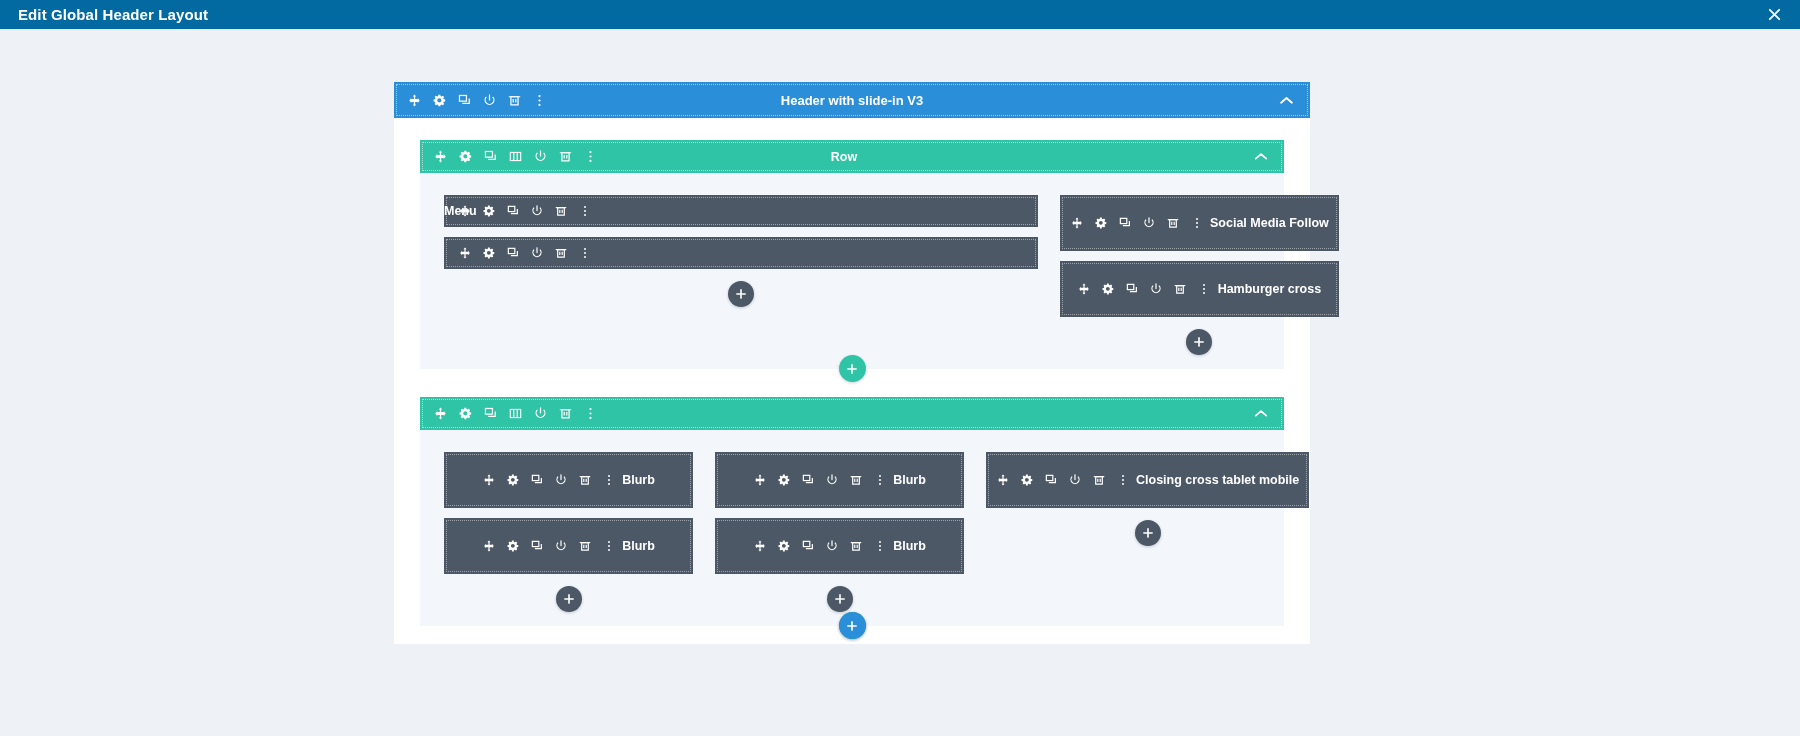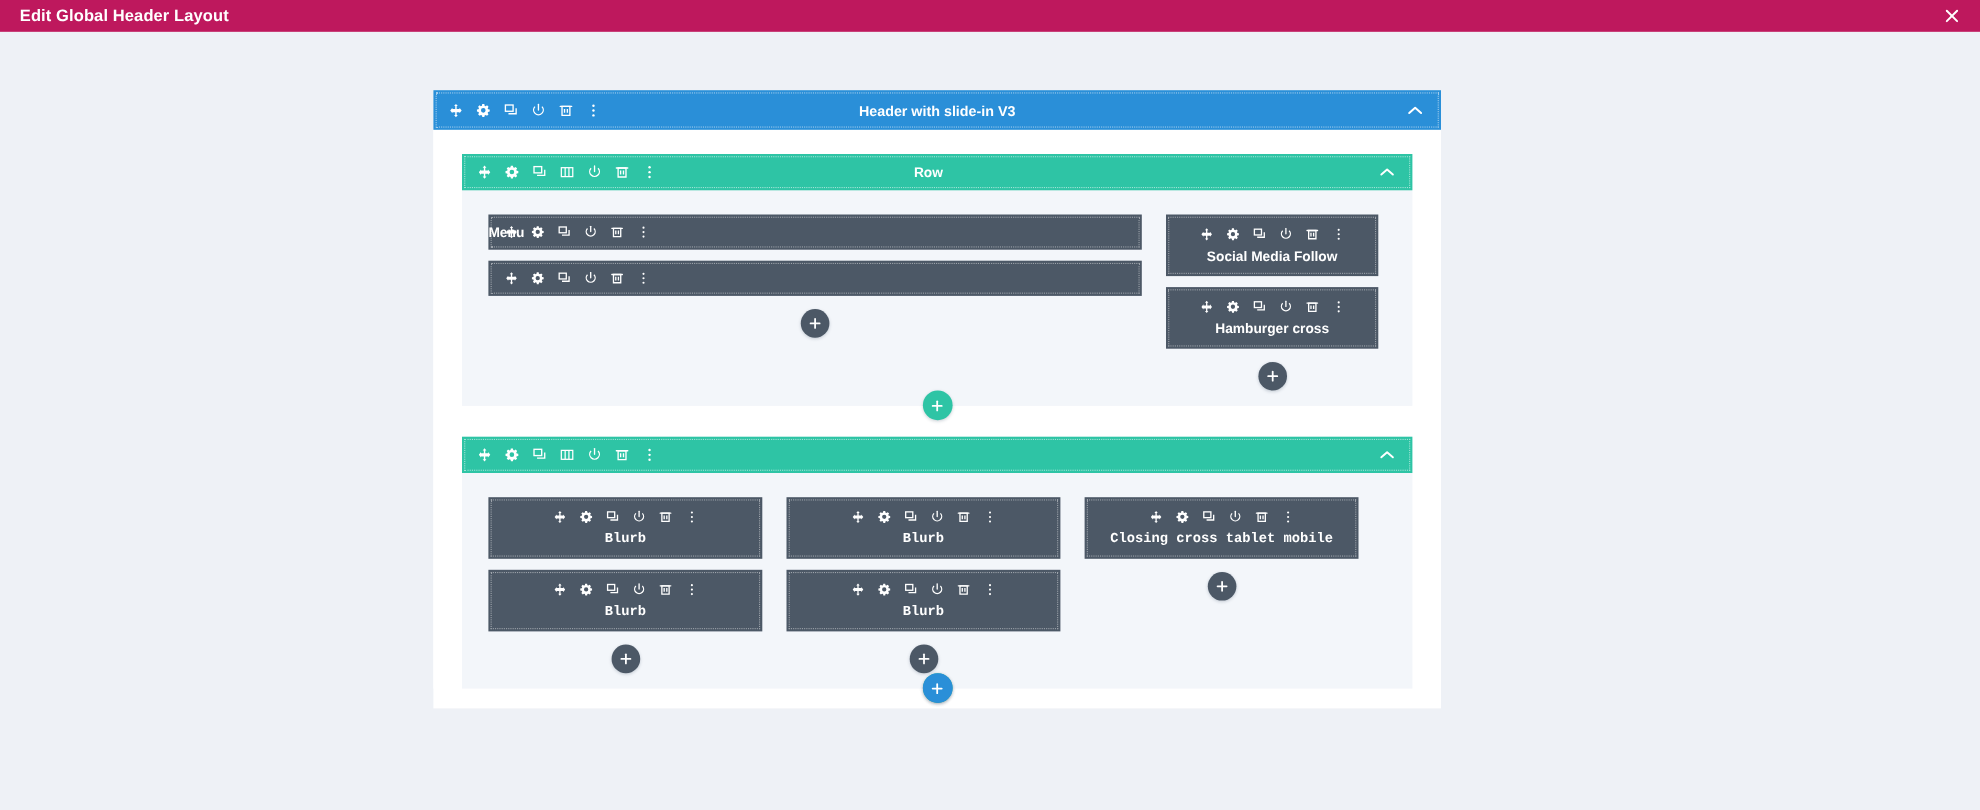--- a/index.html
+++ b/index.html
@@ -8,21 +8,21 @@
     height: 736px;
     overflow: hidden;
     font-family: "Liberation Sans", sans-serif;
     background: #eef1f6;
   }
 
   
   .topbar {
     position: relative;
     height: 29px;
-    background: #be185d;
+    background: #0369a1;
     display: flex;
     align-items: center;
     padding: 0 18px;
   }
   .topbar-title {
     color: #ffffff;
     font-size: 15px;
     font-weight: bold;
     letter-spacing: .1px;
   }
@@ -126,21 +126,21 @@
     padding: 22px 24px 14px 24px;
     display: flex;
     gap: 22px;
     align-items: flex-start;
   }
 
   
   .col { display: flex; flex-direction: column; align-items: stretch; }
   .col-main   { flex: 0 0 594px; }
   .col-right  { flex: 0 0 193px; }
-  .col-third  { flex: 0 0 249px; font-family: Liberation Mono, monospace; }
+  .col-third  { flex: 0 0 249px; }
 
   
   .module {
     background: #4c5866;
     color: #fff;
     outline: 1px dotted rgba(255,255,255,.45);
     outline-offset: -3px;
     position: relative;
     margin-bottom: 10px;
   }
@@ -157,25 +157,25 @@
     left: 0; right: 17px;
     text-align: left;
     font-size: 12.5px;
     font-weight: bold;
     pointer-events: none;
   }
   
   .module.stacked {
     padding: 11px 10px 11px 10px;
     display: flex;
-    flex-direction: column;
+    flex-direction: row;
     align-items: center;
     gap: 7px;
     min-height: 56px;
-    justify-content: flex-start;
+    justify-content: center;
   }
   .module.stacked .icons { display: flex; align-items: center; gap: 11px; }
   .module.stacked .mod-label {
     font-size: 12.5px;
     font-weight: bold;
     text-align: center;
     white-space: nowrap;
   }
 
   

